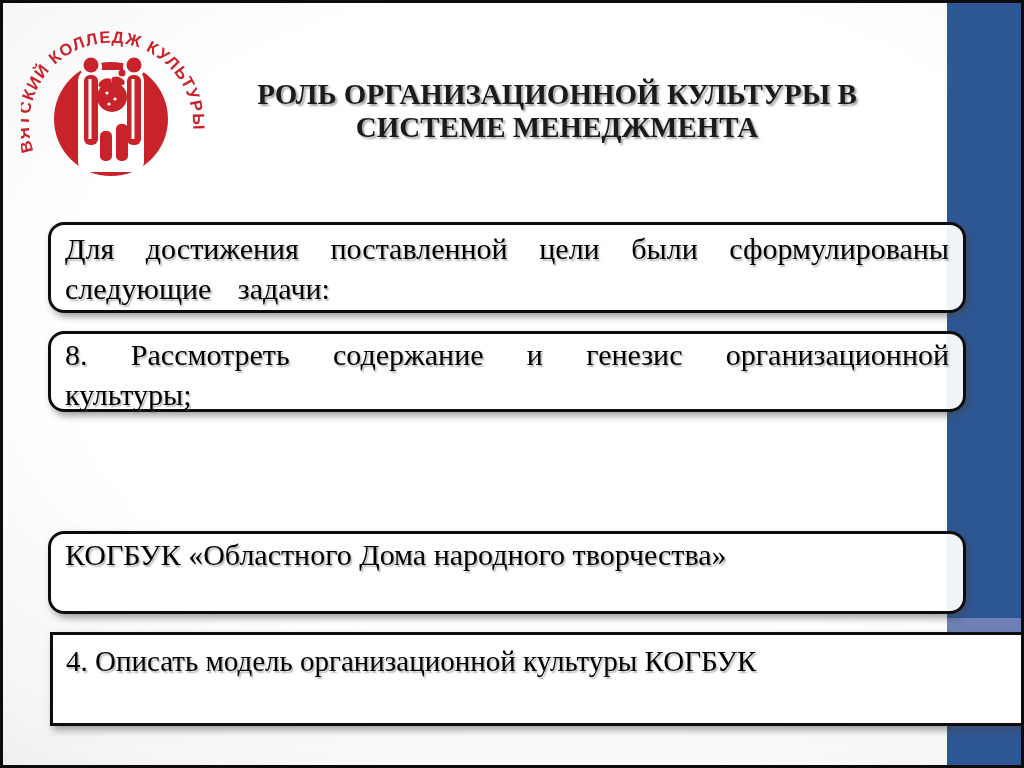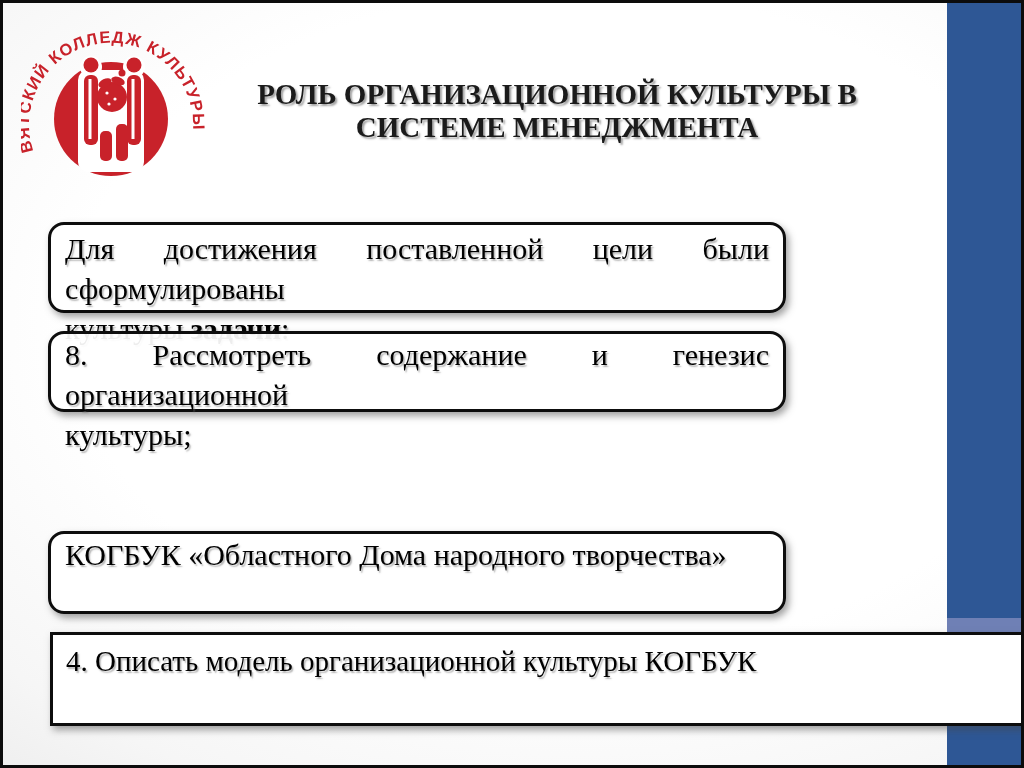--- a/index.html
+++ b/index.html
@@ -33,35 +33,35 @@
     text-align:center;
     font-size:29px;font-weight:bold;line-height:33px;
     color:#1b1b1b;
     text-shadow:2px 2px 2px rgba(90,90,90,0.55);
     z-index:3;
     margin-top:13px;
   }
 
   
   .tbox{
-    position:absolute;left:45px;width:738px;
+    position:absolute;left:45px;width:918px;
     background:rgba(255,255,255,0.93);
     border:3px solid #0d0d0d;
     padding:1px 14px 0 14px;
     font-size:30px;color:#000;
     line-height:40px;
     box-shadow:3px 4px 7px rgba(70,70,70,0.5);
     z-index:4;
   }
   .tbox.rounded{border-radius:16px;}
   .tbox.square{border-radius:0;left:47px;width:1008px;background:#ffffff;}
   .box-line{display:block;white-space:normal;
     text-shadow:1.5px 1.5px 1.5px rgba(110,110,110,0.5);}
   .box-line.stretch{text-align:justify;text-align-last:justify;}
-  .bold{font-weight:bold;}
+  .bold{font-weight:normal;margin-left:19px;}
 
   #box-intro{top:219px;height:91px;padding-top:4px;}
   #box-task1{top:328px;height:81px;}
   #box-task2{top:423px;height:81px;}
   #box-task3{top:528px;height:83px;}
   #box-task4{top:629px;height:94px;font-size:29px;line-height:42px;padding-top:5px;padding-left:13px;}
 </style>
 </head>
 <body>
 
@@ -105,21 +105,21 @@
 
       <rect x="79" y="118" width="12" height="30" rx="5" fill="#C8222A"></rect>
       <rect x="95" y="111" width="12" height="37" rx="5" fill="#C8222A"></rect>
     </svg>
   </div>
 
   <div class="title">РОЛЬ ОРГАНИЗАЦИОННОЙ КУЛЬТУРЫ В СИСТЕМЕ МЕНЕДЖМЕНТА</div>
 
   <div class="tbox rounded" id="box-intro">
     <span class="box-line stretch">Для достижения поставленной цели были сформулированы</span>
-    <span class="box-line"><span>культуры </span><span class="bold">задачи</span><span>:</span></span>
+    <span class="box-line"><span>следующие </span><span class="bold">задачи</span><span>:</span></span>
   </div>
 
   <div class="tbox rounded" id="box-task1">
     <span class="box-line stretch">8. Рассмотреть содержание и генезис организационной</span>
     <span class="box-line">культуры;</span>
   </div>
 
 
   <div class="tbox rounded" id="box-task3">
     <span class="box-line">КОГБУК «Областного Дома народного творчества»</span>

